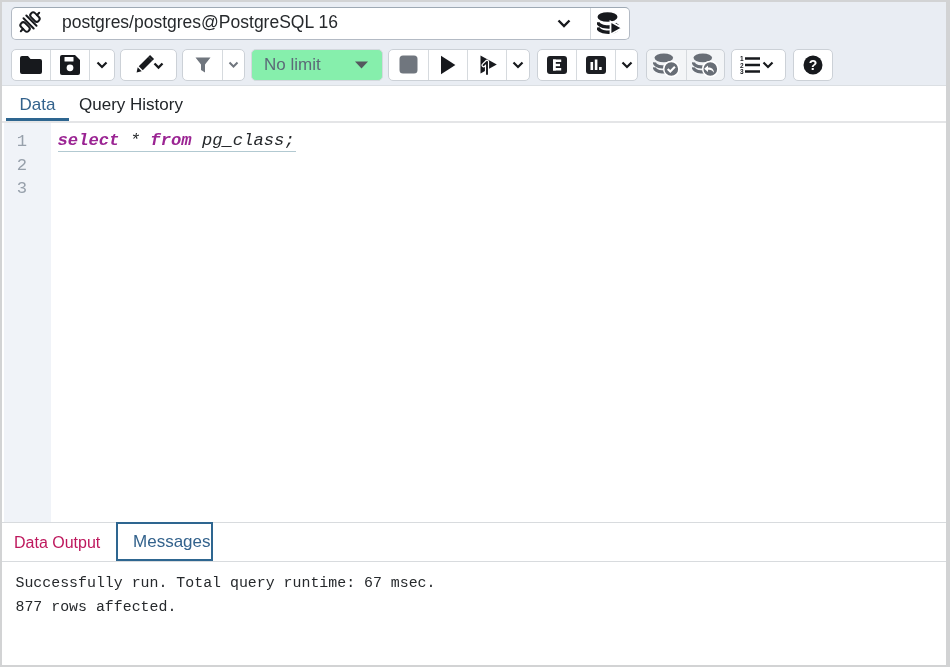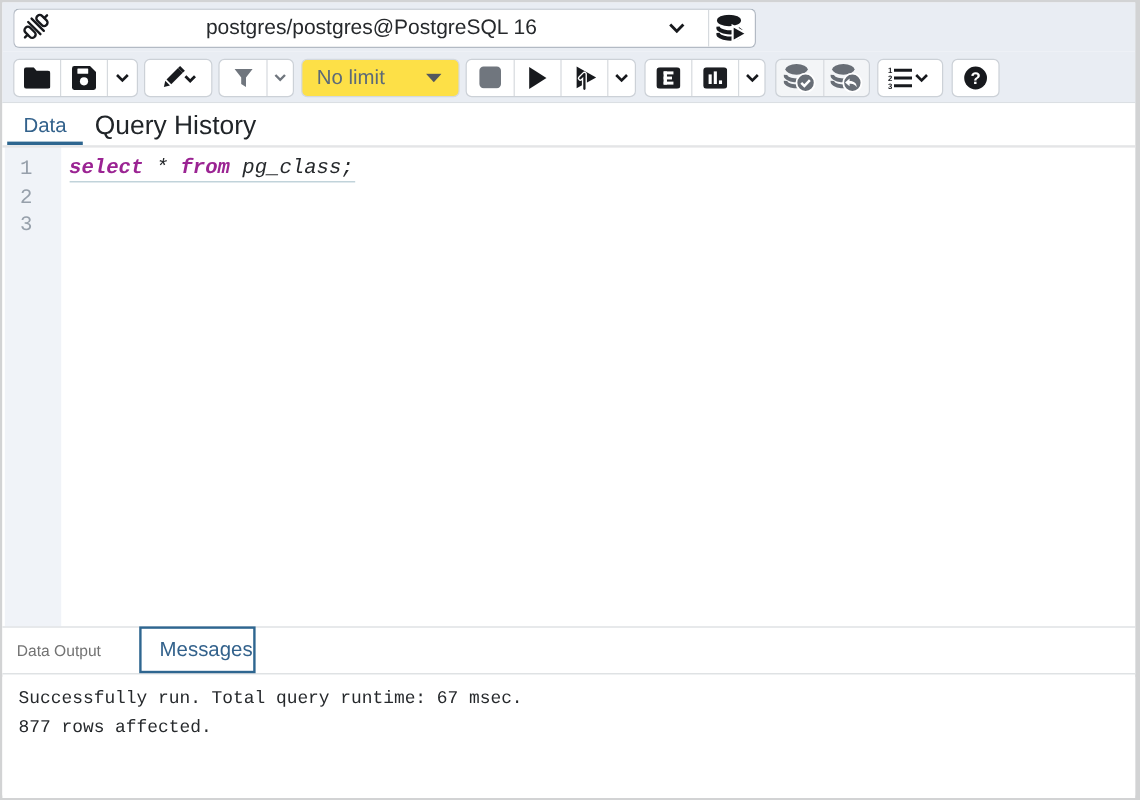--- a/index.html
+++ b/index.html
@@ -8,39 +8,39 @@
   .win { position:absolute; left:0; top:0; width:950px; height:667px;
          border-style:solid; border-color:#d2d3d4; border-width:2px 4px 4px 2px; background:#fff; }
   .topbar { position:absolute; left:0; top:0; width:944px; height:41px; background:#e9edf3; }
   .toolbar { position:absolute; left:0; top:41px; width:944px; height:43px; background:#e9edf3;
              border-bottom:1px solid #dbdfe3; }
   .grp { position:absolute; background:#fff; border:1px solid #ccd1d7; border-radius:5px;
          display:flex; align-items:center; overflow:hidden; }
   .seg { height:100%; display:flex; align-items:center; justify-content:center; }
   .seg + .seg { border-left:1px solid #d6dade; }
   
-  .conngrp { left:9px; top:5px; height:32.5px; width:619px; border-color:#b3bac4; border-top-color:#9ea9b4;text-align:center; }
+  .conngrp { left:9px; top:5px; height:32.5px; width:619px; border-color:#b3bac4; border-top-color:#9ea9b4; }
   .conntext { font-size:17.5px; color:#26292c; padding-left:11px; flex:1; position:relative; top:-1px; }
   
   .tabs { position:absolute; left:0; top:84px; width:944px; height:35px; background:#fff; }
   .tab1 { position:absolute; left:4px; width:63px; text-align:center; top:3px; height:31px; line-height:31px; font-size:17px; color:#33628c; }
   .tab1u { position:absolute; left:4px; top:32px; width:63px; height:3px; background:#2e6690; }
-  .tab2 { position:absolute; left:77px; top:3px; height:31px; line-height:31px; font-size:22px; color:#212529; }
+  .tab2 { position:absolute; left:77px; top:3px; height:31px; line-height:31px; font-size:17px; color:#212529; }
   
   .editor { position:absolute; left:0; top:119px; width:944px; height:401px; background:#fff; }
   .gutter { position:absolute; left:2px; top:0; width:47px; height:401px; background:#f0f3f8; }
   .lnum { position:absolute; width:25px; text-align:right; font-family:"Liberation Mono", monospace;
           font-size:17.2px; color:#97a0ab; }
   .code { position:absolute; left:55.5px; font-family:"Liberation Mono", monospace; font-size:17.2px; color:#26292c; white-space:pre; }
   .kw { color:#9b2493; font-weight:bold; }
   .uline { position:absolute; height:1.6px; background:#b2c9d1; }
   
   .btabs { position:absolute; left:0; top:520px; width:944px; height:40px; background:#fff;
            border-top:1px solid #d8dbde; border-bottom:1px solid #d8dbde; }
-  .btab { position:absolute; top:0; height:40px; line-height:40px; font-size:13px; color:#737373; }
+  .btab { position:absolute; top:0; height:40px; line-height:40px; font-size:16px; color:#be185d; }
   .msgbox { position:absolute; left:113.5px; top:-1px; width:97px; height:38.5px; border:2px solid #2e6690;
             color:#33628c; font-size:17px; line-height:36px; text-align:right; }
   
   .msgs { position:absolute; left:0; top:562px; width:944px; height:101px; background:#fff;
           font-family:"Liberation Mono", monospace; font-size:14.9px; color:#26292c; }
   .msgline { position:absolute; left:13.5px; white-space:pre; }
   svg { display:block; }
 </style>
 </head>
 <body>
@@ -116,21 +116,21 @@
             <path fill="#70767e" d="M0.5 0.5 h15 L10 7.5 v8 l-4 -2.5 v-5.5 z"></path>
           </svg>
       </div>
       <div class="seg" style="width:22px;">
         <svg width="11" height="8" viewBox="0 0 11 8">
             <path d="M1.5 1.5 L5.5 5.5 L9.5 1.5" stroke="#70767e" stroke-width="2" fill="none"></path>
           </svg>
       </div>
     </div>
 
-    <div style="position:absolute; left:249px; top:5.5px; width:132px; height:32.5px; background:#fde047; border:1px solid #d4d9de; border-radius:5px; display:flex; align-items:center;">
+    <div style="position:absolute; left:249px; top:5.5px; width:132px; height:32.5px; background:#86efac; border:1px solid #d4d9de; border-radius:5px; display:flex; align-items:center;">
       <div style="font-size:17px; color:#5c6a78; padding-left:12px; flex:1;">No limit</div>
       <svg width="13" height="8" viewBox="0 0 13 8" style="margin-right:14px;">
           <path d="M0 0.5 h13 l-6.5 7 z" fill="#54585e"></path>
         </svg>
     </div>
 
     <div class="grp" style="left:386px; top:5.5px; height:32.5px; width:142px;">
       <div class="seg" style="width:40px;">
           <svg width="19" height="19" viewBox="0 0 19 19">
             <rect x="0.5" y="0.5" width="18" height="18" rx="3.5" fill="#70767e"></rect>

